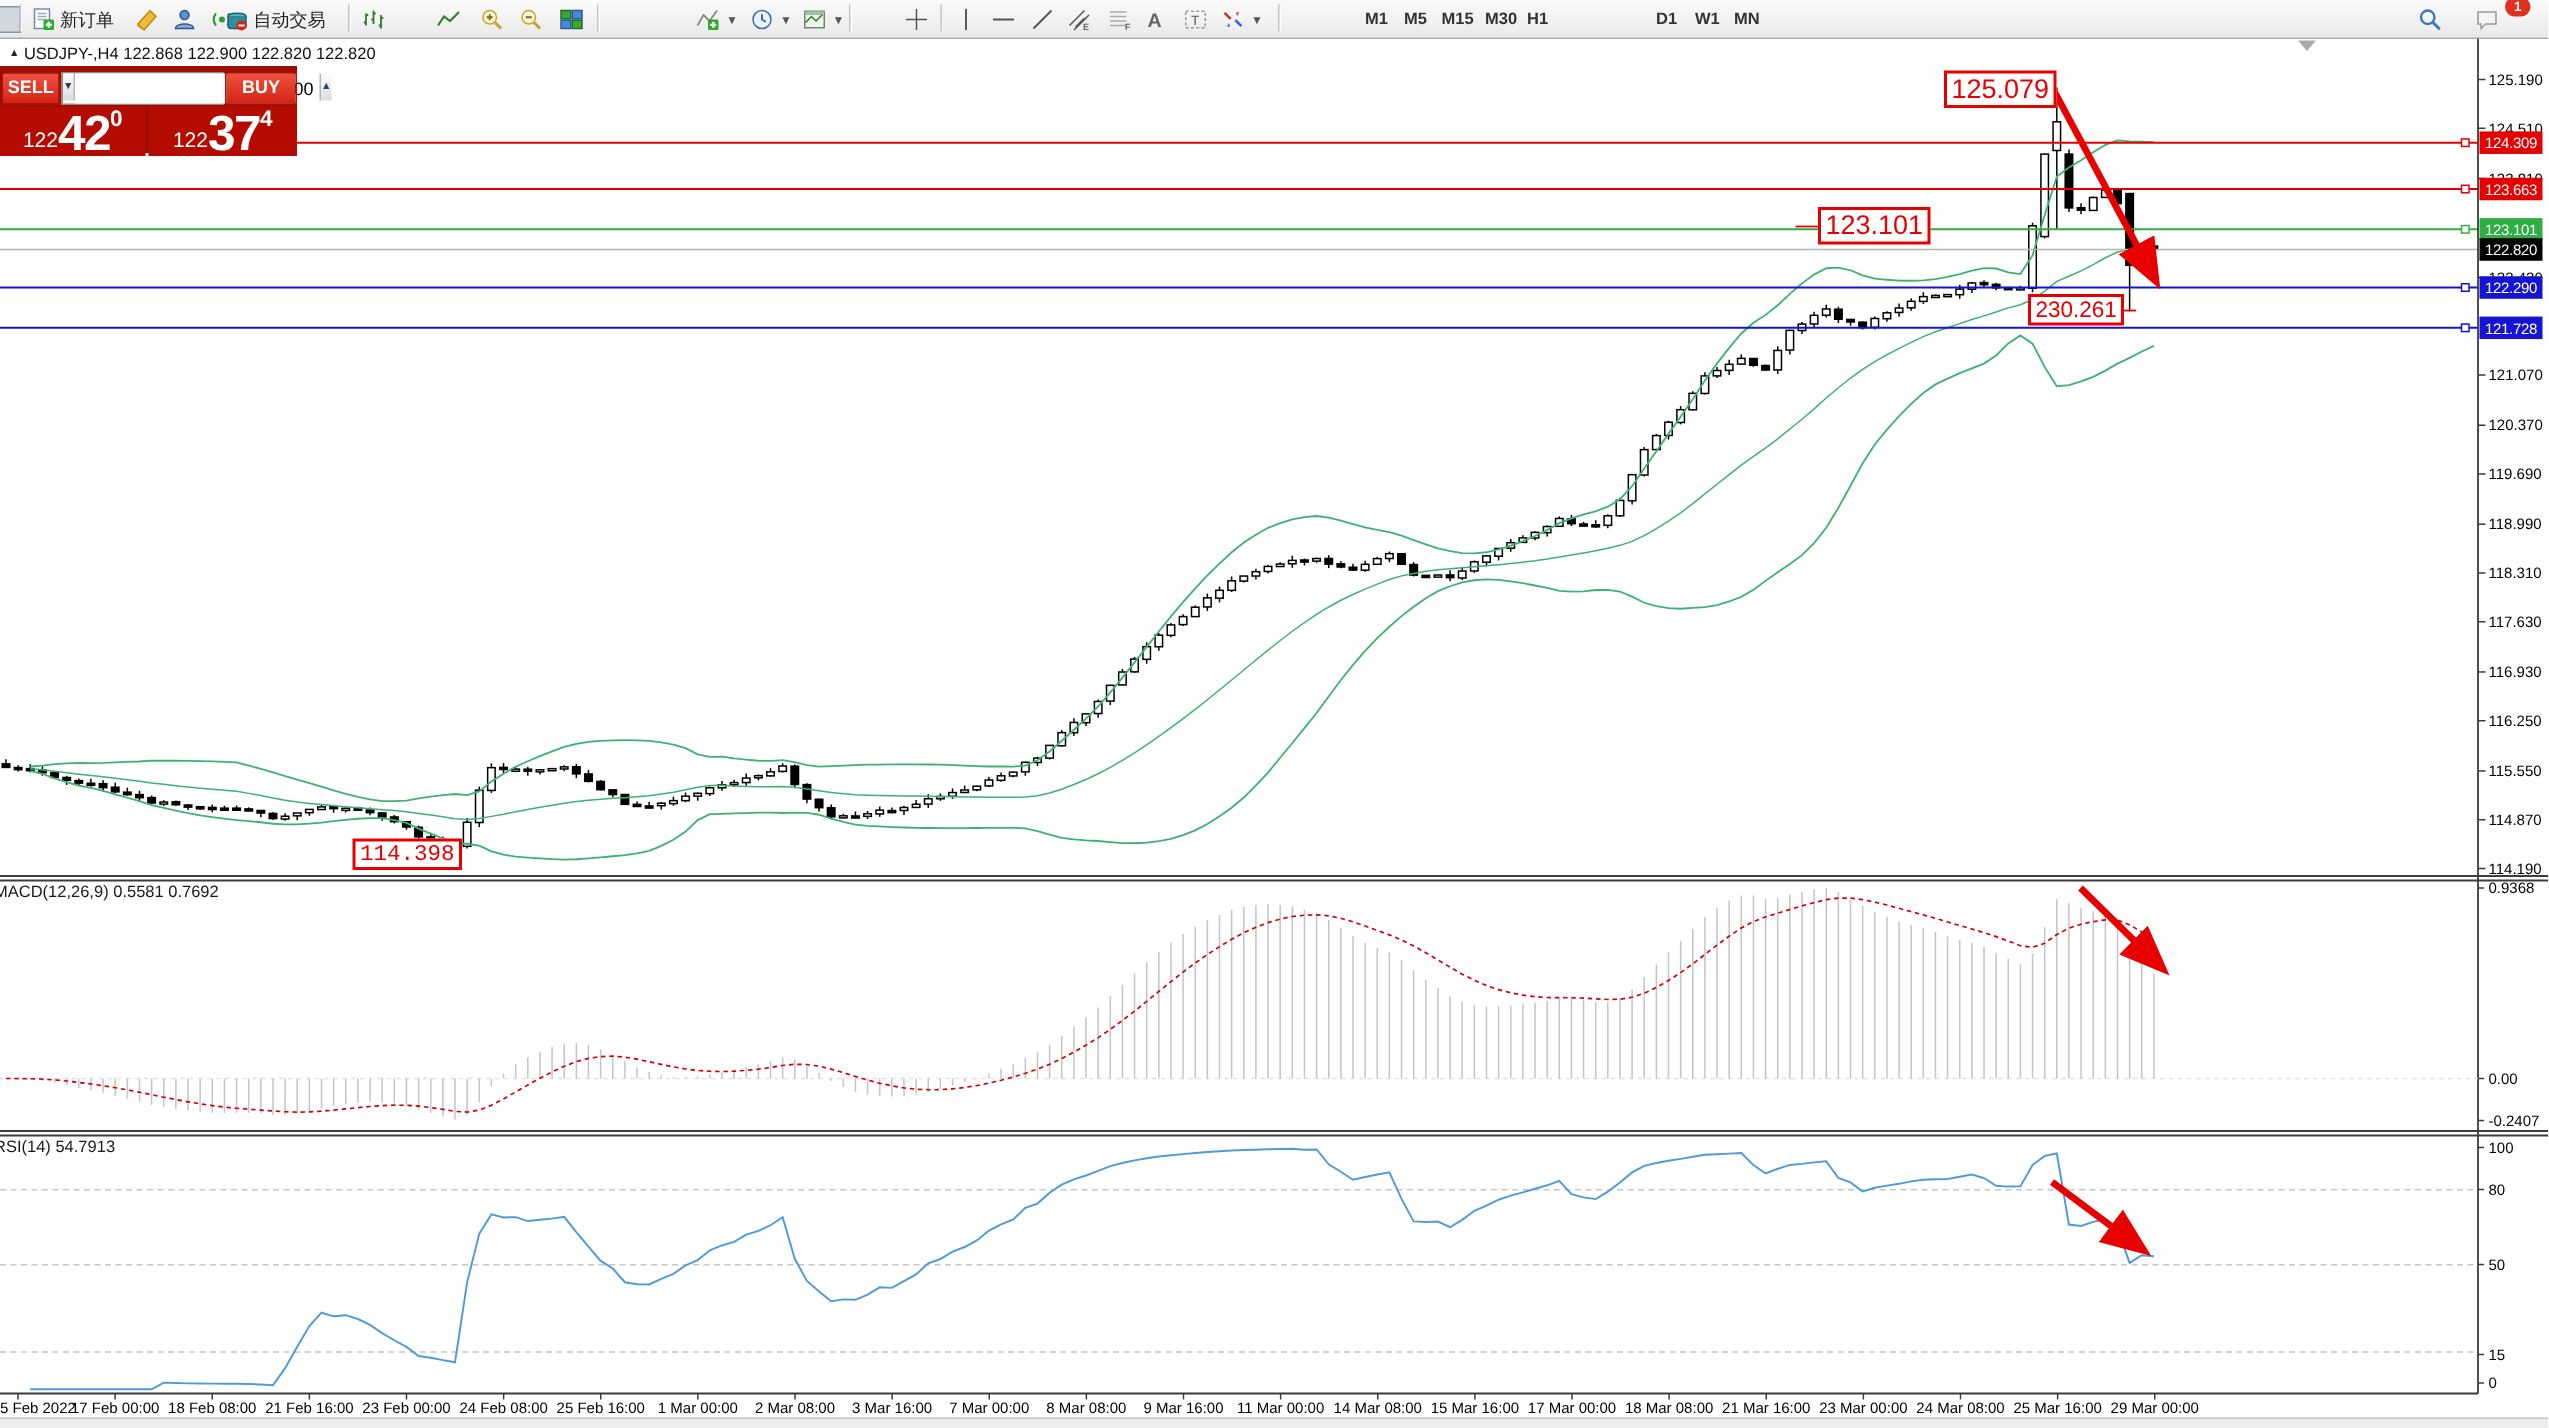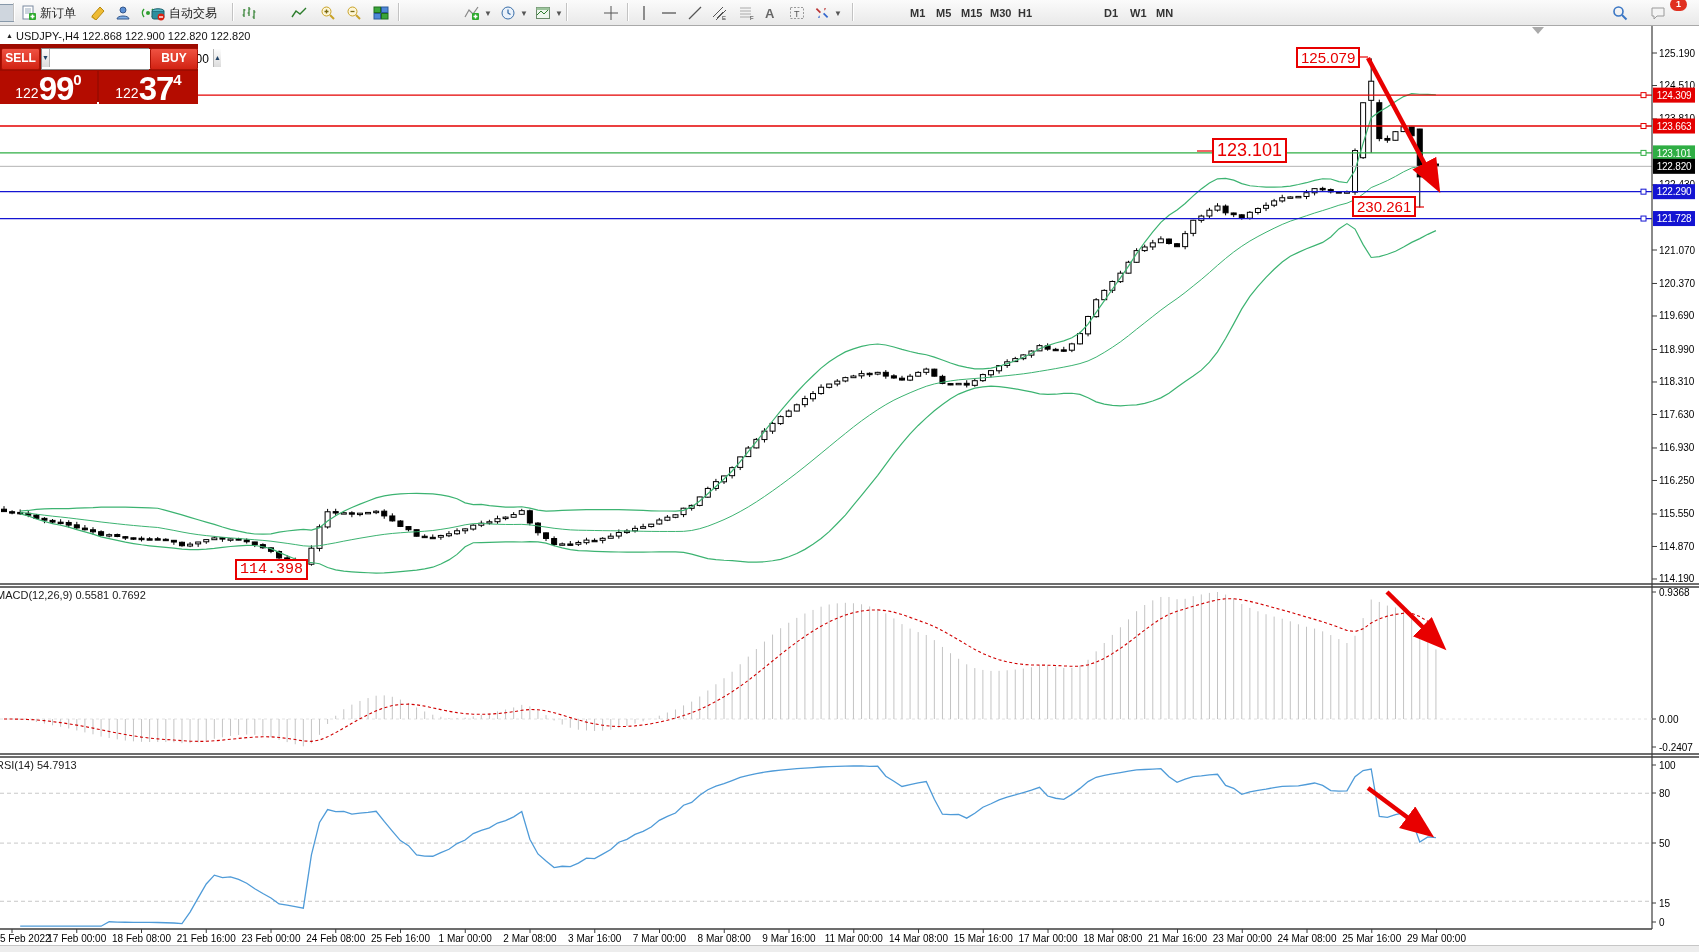--- a/index.html
+++ b/index.html
@@ -919,38 +919,38 @@
       <line x1="1368" y1="58" x2="1436" y2="185" stroke="#e80000" stroke-width="4.5" marker-end="url(#ah)"></line>
       <line x1="1387" y1="592" x2="1440" y2="644" stroke="#e80000" stroke-width="4.5" marker-end="url(#ah)"></line>
       <line x1="1368" y1="788" x2="1427" y2="832" stroke="#e80000" stroke-width="4.5" marker-end="url(#ah)"></line>
     </svg>
 
 <div class="charttitle"><span class="tri">▲</span><span>USDJPY-,H4  122.868 122.900 122.820 122.820</span></div>
 
 <div class="indlabel" style="left:-4px;top:589px">MACD(12,26,9) 0.5581 0.7692</div>
 <div class="indlabel" style="left:-4px;top:759px">RSI(14) 54.7913</div>
 
-<div class="anno" id="an0" style="left: 1296px; top: 47px; font-size: 15px;">125.079</div>
+<div class="anno" id="an0" style="left: 1296px; top: 47px; font-size: 18px;">125.079</div>
 <div class="anno" id="an1" style="left: 1212px; top: 138px; font-size: 18px;">123.101</div>
 <div class="anno" id="an2" style="left: 1352px; top: 196px; font-size: 15px;">230.261</div>
 <div class="anno" id="an3" style="left: 235px; top: 559px; font-size: 15px; font-family: Liberation Mono, monospace;">114.398</div>
 
 <div class="tpanel">
   <div class="tp-row1">
     <div class="tp-btn" style="left:1px;width:37px">SELL</div>
     <div class="tp-spin">
       <div class="tp-step" style="border-width:0 1px 0 0">▼</div>
       <input class="tp-vol" value="1.00" style="">
       <div class="tp-step" style="border-width:0 0 0 1px">▲</div>
     </div>
     <div class="tp-btn" style="left:150px;width:46px">BUY</div>
   </div>
   <div class="tp-cell" style="left:0;width:97px">
     <span class="sm">122</span>
-    <span class="big">99</span>
+    <span class="big">42</span>
     <span class="sup">0</span>
   </div>
   <div class="tp-cell" style="left:99px;width:99px">
     <span class="sm">122</span>
     <span class="big">37</span>
     <span class="sup">4</span>
   </div>
 </div>
 
 <div class="statusbar"></div>

